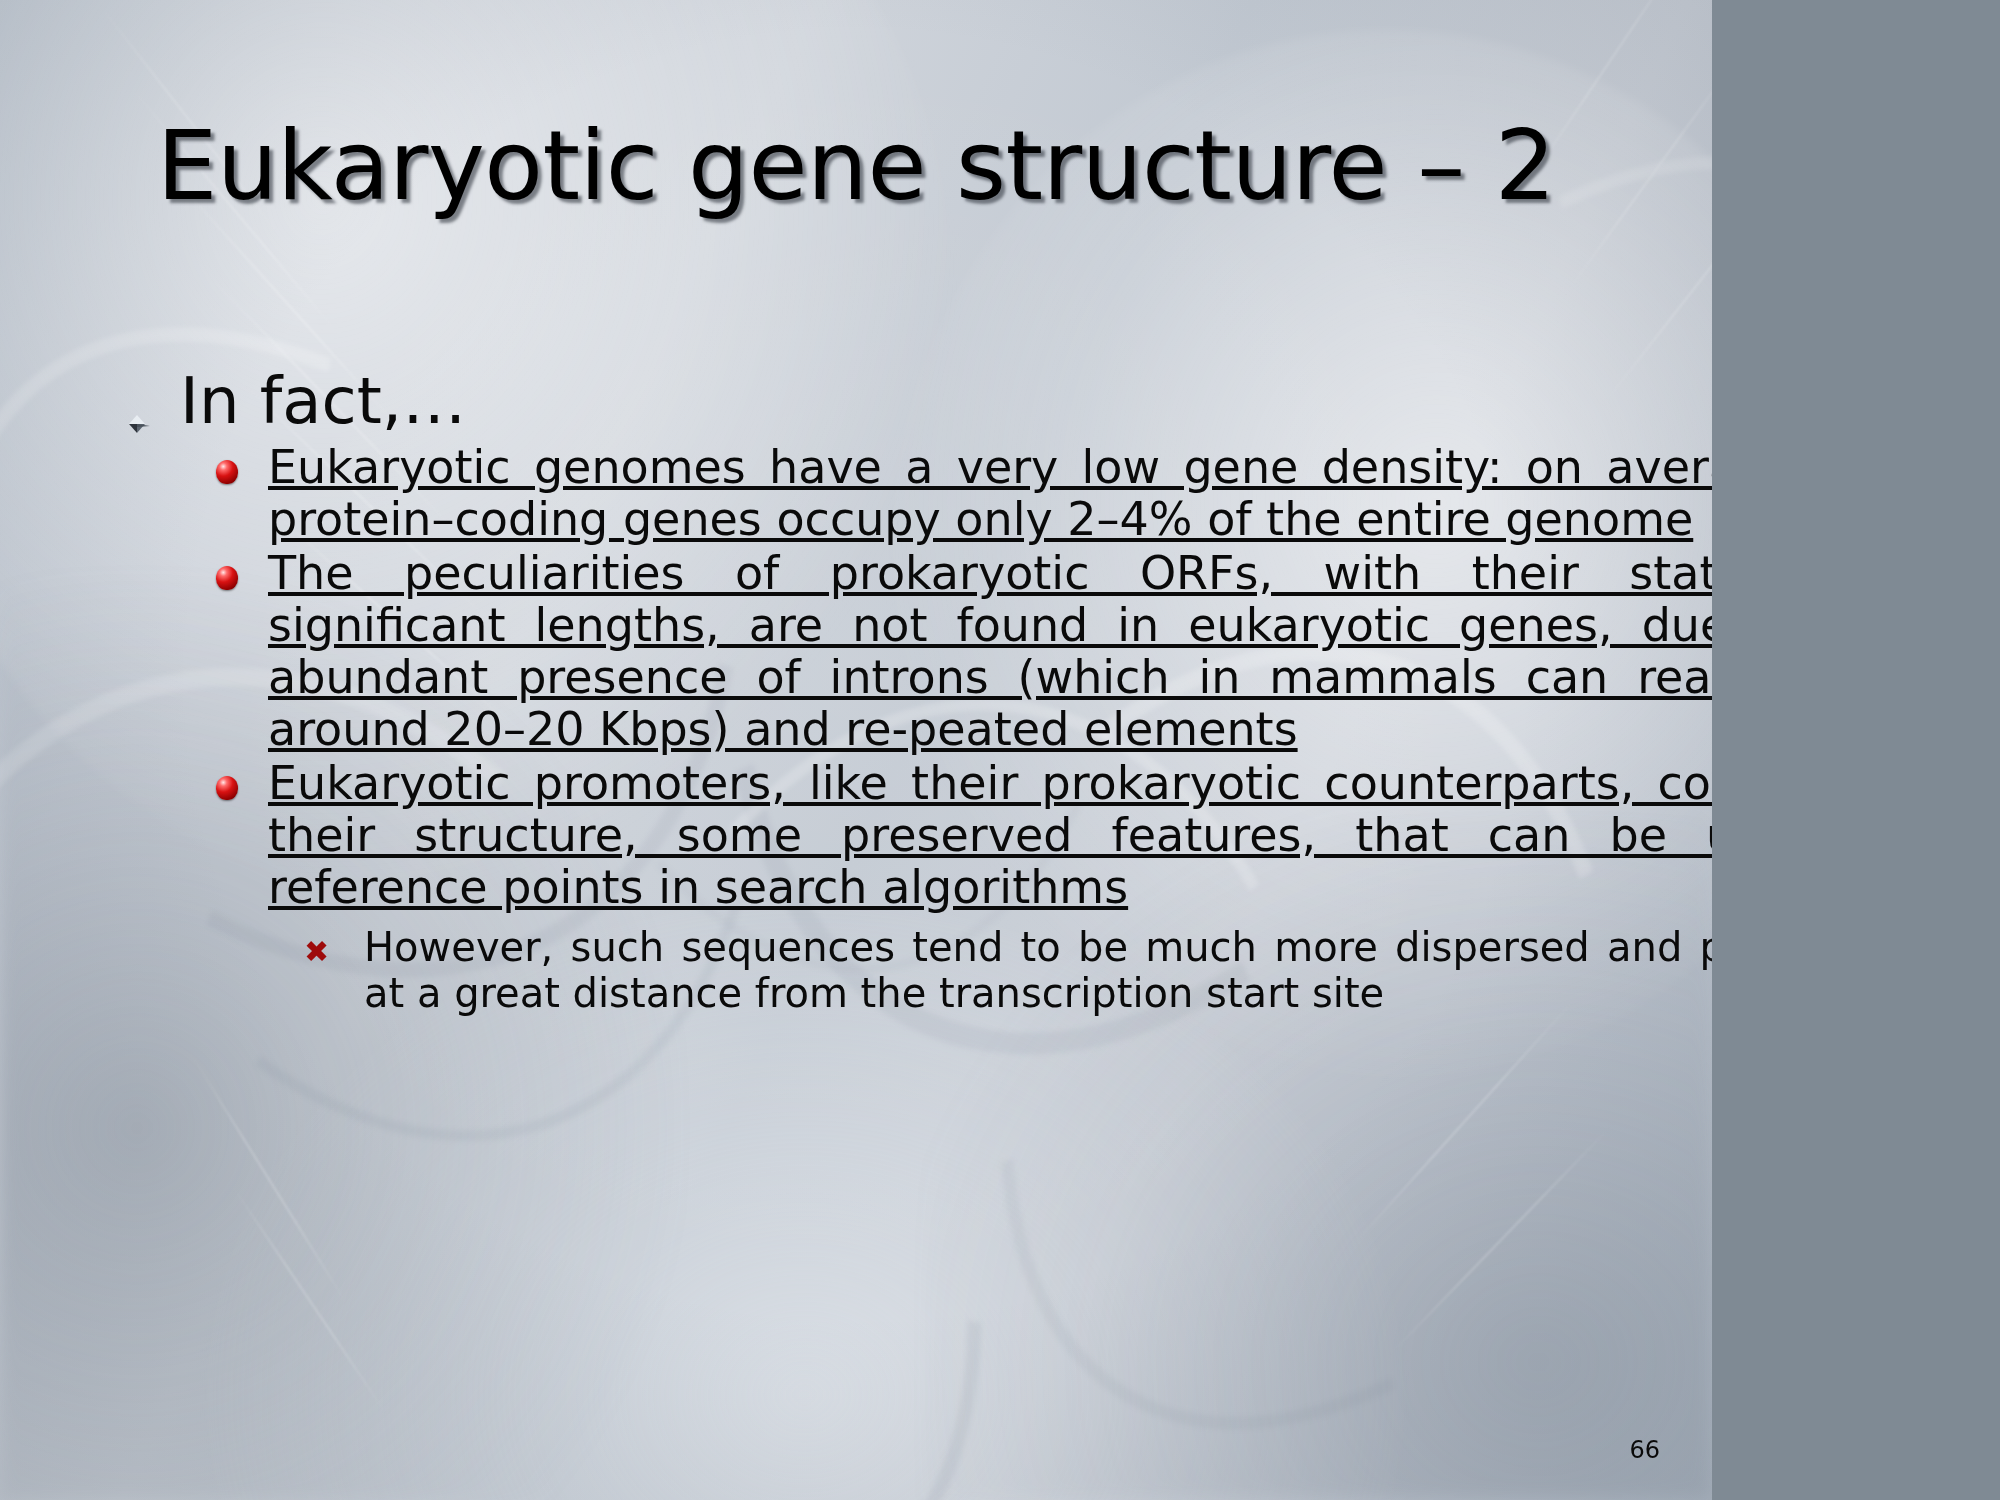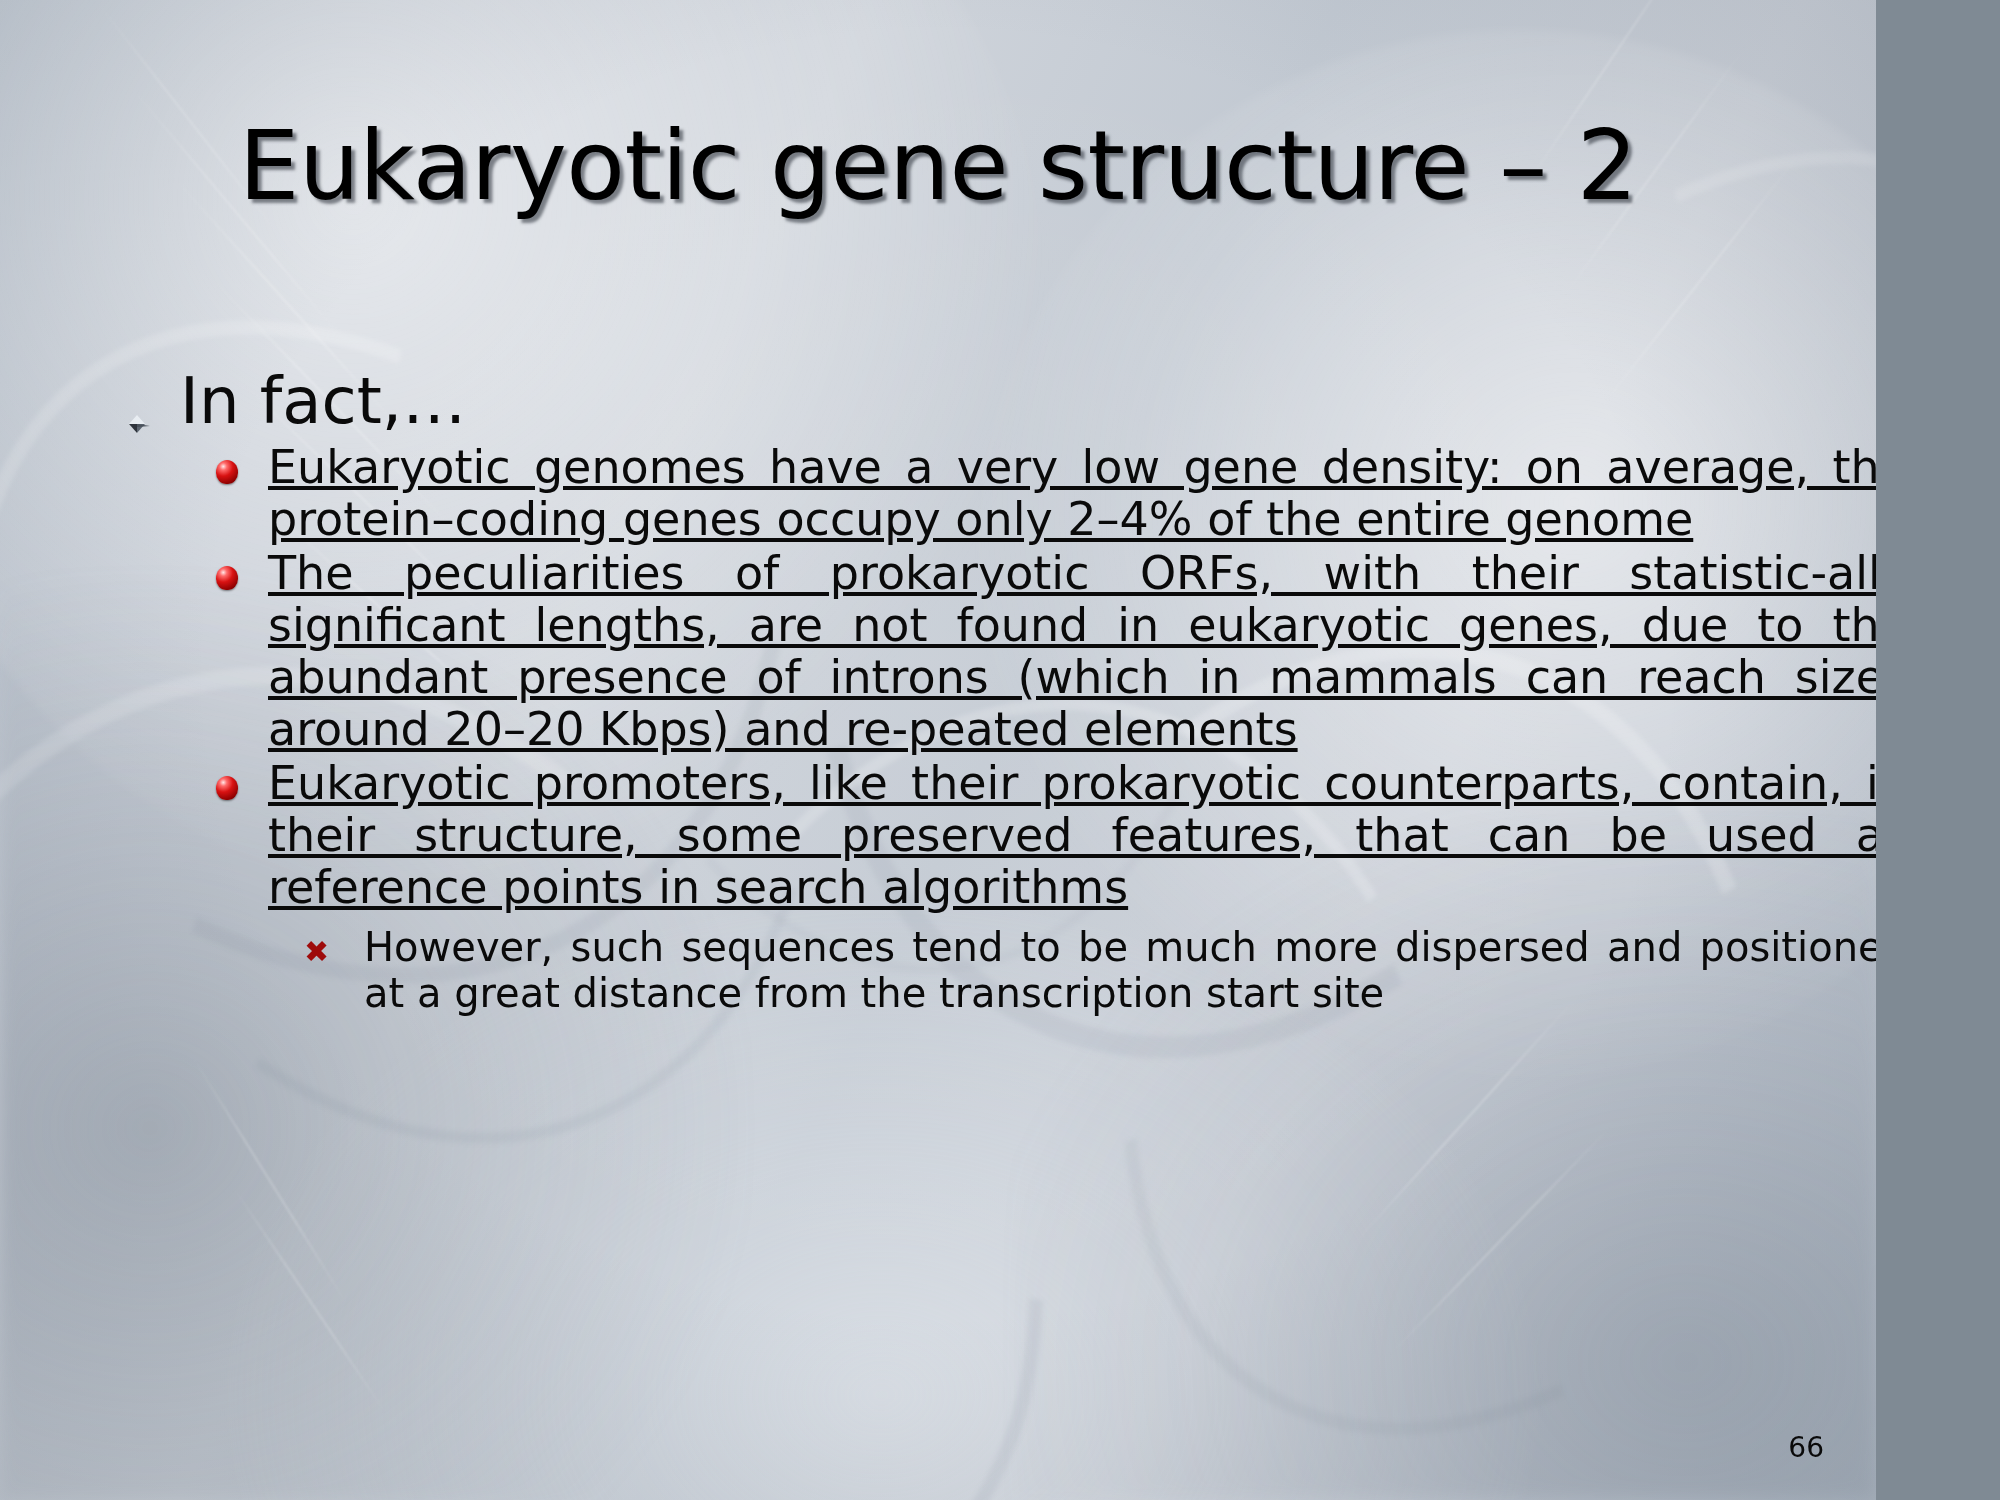--- a/index.html
+++ b/index.html
@@ -6,21 +6,21 @@
     margin: 0;
     padding: 0;
     background: #7f8a94;
   }
   body {
     font-family: "DejaVu Sans", sans-serif;
   }
 
   .slide {
     position: relative;
-    width: 1876px;
+    width: 1712px;
     height: 1500px;
     overflow: hidden;
     background-color: #7dd3fc;
   }
 
   
   .bg-base {
     position: absolute;
     inset: 0;
     background:
@@ -238,21 +238,21 @@
     text-align: center;
   }
 
   
   .just { text-align: justify; text-align-last: left; }
 
   .page-number {
     position: absolute;
     right: 52px;
     bottom: 36px;
-    font-size: 28px;
+    font-size: 24px;
     color: #0a0a0a;
   }
 </style>
 </head>
 <body>
 
 <div class="slide">
 
   <div class="bg-base"></div>
   <div class="bg-glow-a"></div>

